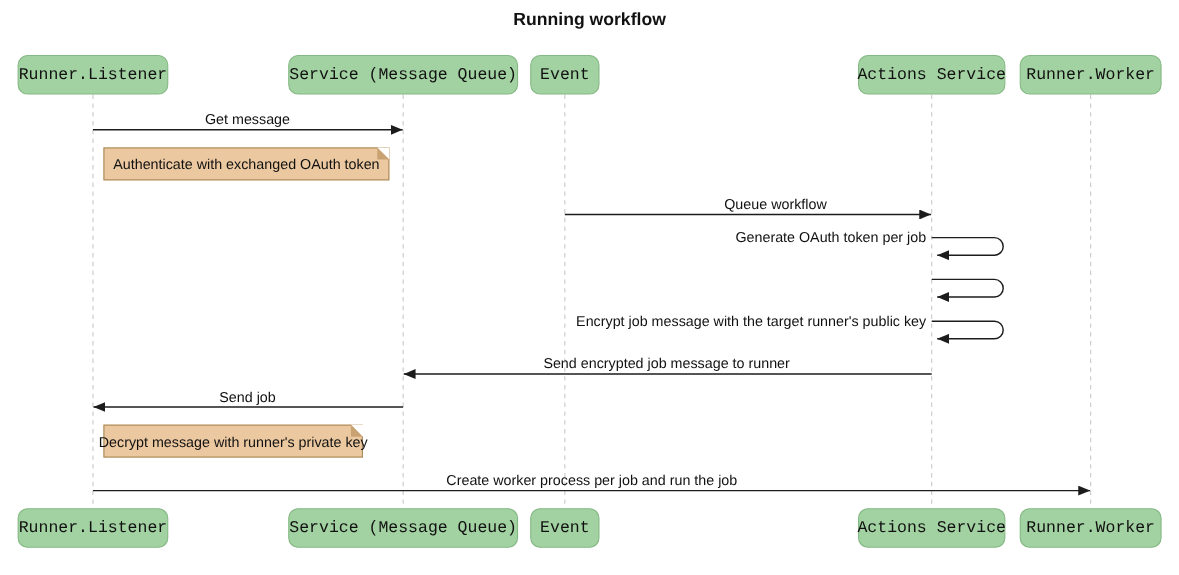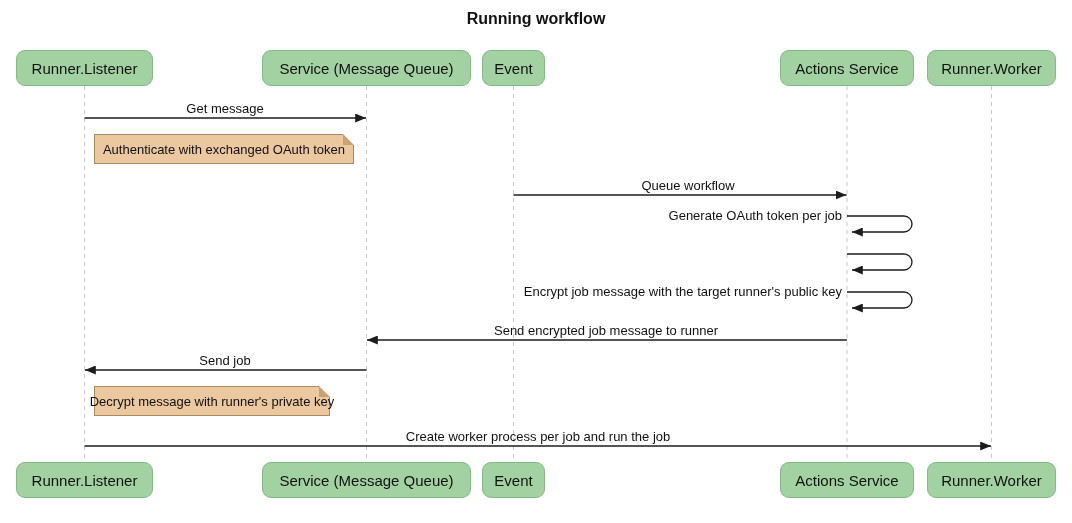--- a/index.html
+++ b/index.html
@@ -29,21 +29,21 @@
   svg.layer{position:absolute;left:0;top:0;}
   .lifeline{stroke:var(--lifeline);stroke-width:1;stroke-dasharray:4 4;}
   .arrow{stroke:var(--line);stroke-width:1.3;fill:none;}
   .arrowhead{fill:var(--line);}
   .participant{
     position:absolute;height:36px;box-sizing:border-box;
     display:flex;align-items:center;justify-content:center;
     background:var(--participant-fill);
     border:1px solid var(--participant-border);
     border-radius:9px;
-    font-size:15px;white-space:nowrap;
+    font-size:15px;white-space:nowrap;font-family:Liberation Mono, monospace;
   }
   .msg{
     position:absolute;font-size:13px;white-space:nowrap;line-height:14px;
   }
   .msg.center{transform:translateX(-50%);}
   .msg.rightalign{text-align:center;}
   .note{
     position:absolute;height:30px;box-sizing:border-box;
     background:var(--note-fill);
     border:1px solid var(--note-border);
@@ -95,21 +95,21 @@
   <div class="participant" style="left:780px;top:50px;width:134px">Actions Service</div>
   <div class="participant" style="left:927px;top:50px;width:129px">Runner.Worker</div>
 
   <div class="participant" style="left:16px;top:462px;width:137px">Runner.Listener</div>
   <div class="participant" style="left:262px;top:462px;width:209px">Service (Message Queue)</div>
   <div class="participant" style="left:482px;top:462px;width:63px">Event</div>
   <div class="participant" style="left:780px;top:462px;width:134px">Actions Service</div>
   <div class="participant" style="left:927px;top:462px;width:129px">Runner.Worker</div>
 
   <div class="msg center" style="left:225px;top:102px">Get message</div>
-  <div class="msg center" style="left:688px;top:179px">Queue workflow</div>
+  <div class="msg center" style="left:705px;top:179px">Queue workflow</div>
   <div class="msg rightalign" style="right:230px;top:209px">Generate OAuth token per job</div>
   <div class="msg rightalign" style="right:230px;top:285px">Encrypt job message with the target runner's public key</div>
   <div class="msg center" style="left:606px;top:324px">Send encrypted job message to runner</div>
   <div class="msg center" style="left:225px;top:354px">Send job</div>
   <div class="msg center" style="left:538px;top:430px">Create worker process per job and run the job</div>
 
   <div class="note" style="left:94px;top:134px;width:260px">Authenticate with exchanged OAuth token</div>
   <div class="note" style="left:94px;top:386px;width:236px">Decrypt message with runner's private key</div>
 
 </div>

